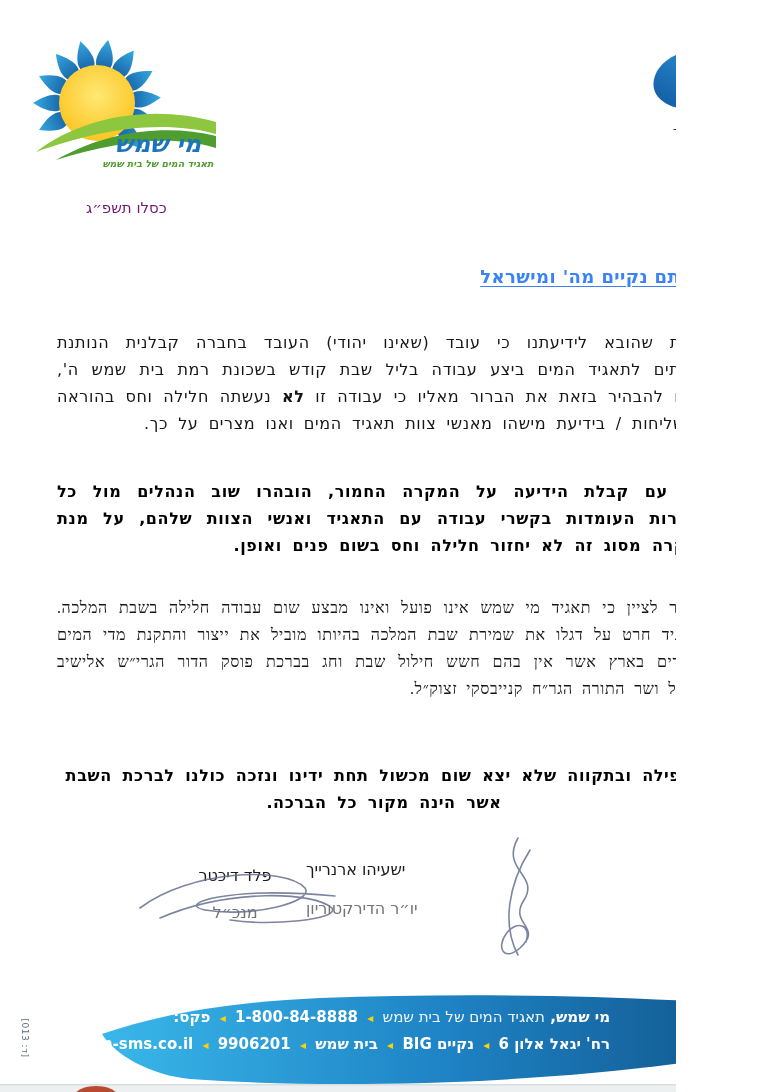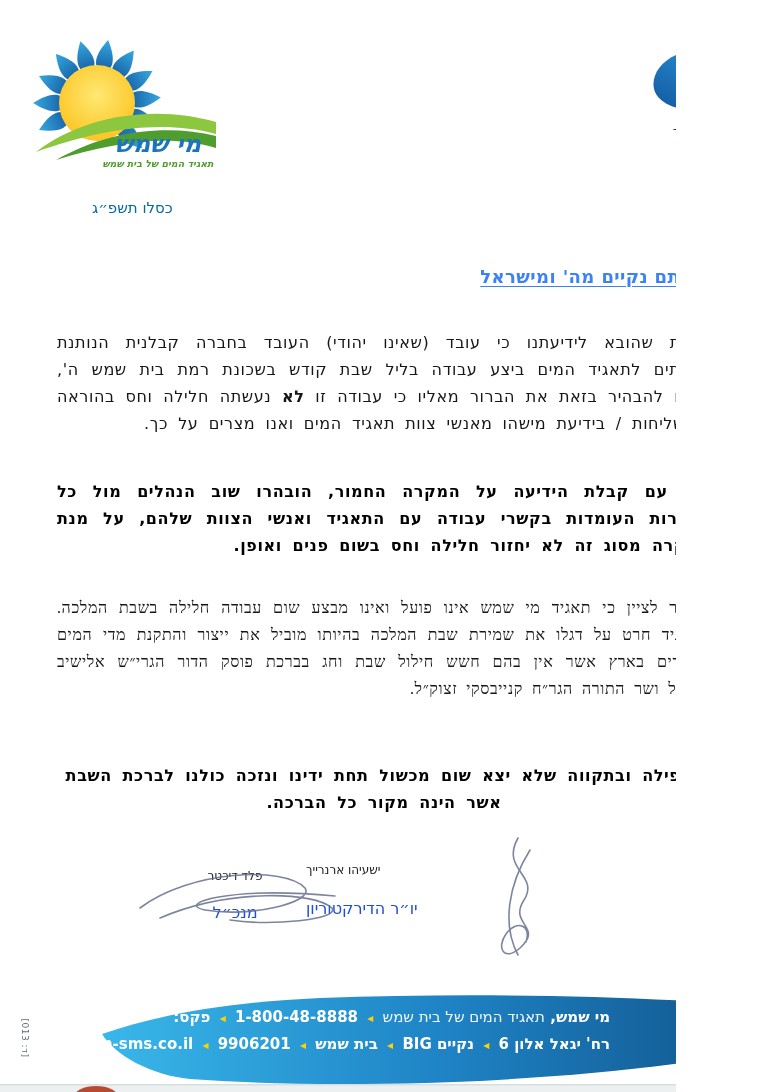--- a/index.html
+++ b/index.html
@@ -4,40 +4,40 @@
 <style>
   html,body{margin:0;padding:0;background:#fff;}
   .page{position:relative;width:676px;height:1092px;background:#fff;overflow:hidden;
         font-family:"DejaVu Sans",sans-serif;}
   .bg-svg{position:absolute;left:0;top:0;z-index:0;}
 
   .logo-svg{position:absolute;left:30px;top:26px;z-index:1;}
   .drop-svg{position:absolute;left:645px;top:45px;z-index:1;}
   .besed{position:absolute;left:673px;top:124px;width:115px;text-align:left;
          font-size:12.5px;color:#17325c;z-index:1;}
-  .date{position:absolute;left:92px;top:199px;font-size:15px;color:#0369a1;z-index:1;}
+  .date{position:absolute;left:86px;top:199px;font-size:15px;color:#701a75;z-index:1;}
 
   .title{position:absolute;left:57px;top:266px;width:654px;text-align:right;
          font-weight:bold;font-size:18px;color:#3b82f6;letter-spacing:.4px;
          text-decoration:underline;text-underline-offset:3px;z-index:1;direction:rtl;}
 
   .para{position:absolute;left:57px;width:654px;direction:rtl;text-align:justify;
         font-size:16px;line-height:27px;color:#161616;letter-spacing:.6px;
         word-spacing:4.5px;margin:0;z-index:1;}
   .p1{top:329px;}
   .p2{top:478px;font-weight:bold;color:#000;}
   .p3{top:594px;font-family:Liberation Serif, serif;}
   .p4{top:762px;font-weight:bold;color:#000;text-align:center;}
 
   .sig-right{position:absolute;top:858px;right:140px;width:230px;text-align:left;
              direction:rtl;z-index:1;}
   .sig-left{position:absolute;top:864px;left:142px;width:186px;text-align:center;
             direction:rtl;z-index:1;}
-  .sig-name{font-size:12px;color:#1b1b1b;line-height:24px;}
-  .sig-role{font-size:16px;color:#1d4ed8;line-height:24px;margin-top:15px;}
+  .sig-name{font-size:16px;color:#1b1b1b;line-height:24px;}
+  .sig-role{font-size:16px;color:#737373;line-height:24px;margin-top:15px;}
   .sig-left .sig-role{margin-top:13px;}
   .sig-svg{position:absolute;left:100px;top:830px;z-index:2;pointer-events:none;}
 
   .f-text{position:absolute;top:1005px;right:66px;width:630px;direction:rtl;
           text-align:right;color:#fff;z-index:2;}
   .f-line{font-size:15px;line-height:25.5px;font-weight:bold;white-space:nowrap;}
   .f-thin{font-weight:400;opacity:.93;}
   .f-sep{color:#ffd100;font-weight:bold;margin:0 4px;font-size:12px;}
 
   .side-note{position:absolute;left:-8px;top:1032px;width:64px;height:12px;
@@ -167,21 +167,21 @@
       <path d="M40,78 C90,40 185,36 205,58 C215,72 150,88 105,80 C75,74 128,56 235,66"></path>
       <path d="M60,88 C130,58 215,62 232,78 C240,90 170,96 130,90"></path>
     </g>
   </svg>
 
   <div class="f-text">
     <div class="f-line">
       <b>מי שמש,</b>
       <span class="f-thin">תאגיד המים של בית שמש</span>
       <span class="f-sep">◂</span>
-      <b>1-800-48-8888</b>
+      <b>1-800-84-8888</b>
       <span class="f-sep">◂</span>
       <b>פקס:</b>
     </div>
     <div class="f-line">
       <b>רח' יגאל אלון 6</b>
       <span class="f-sep">◂</span>
       <b>נקיים BIG</b>
       <span class="f-sep">◂</span>
       <b>בית שמש</b>
       <span class="f-sep">◂</span>

